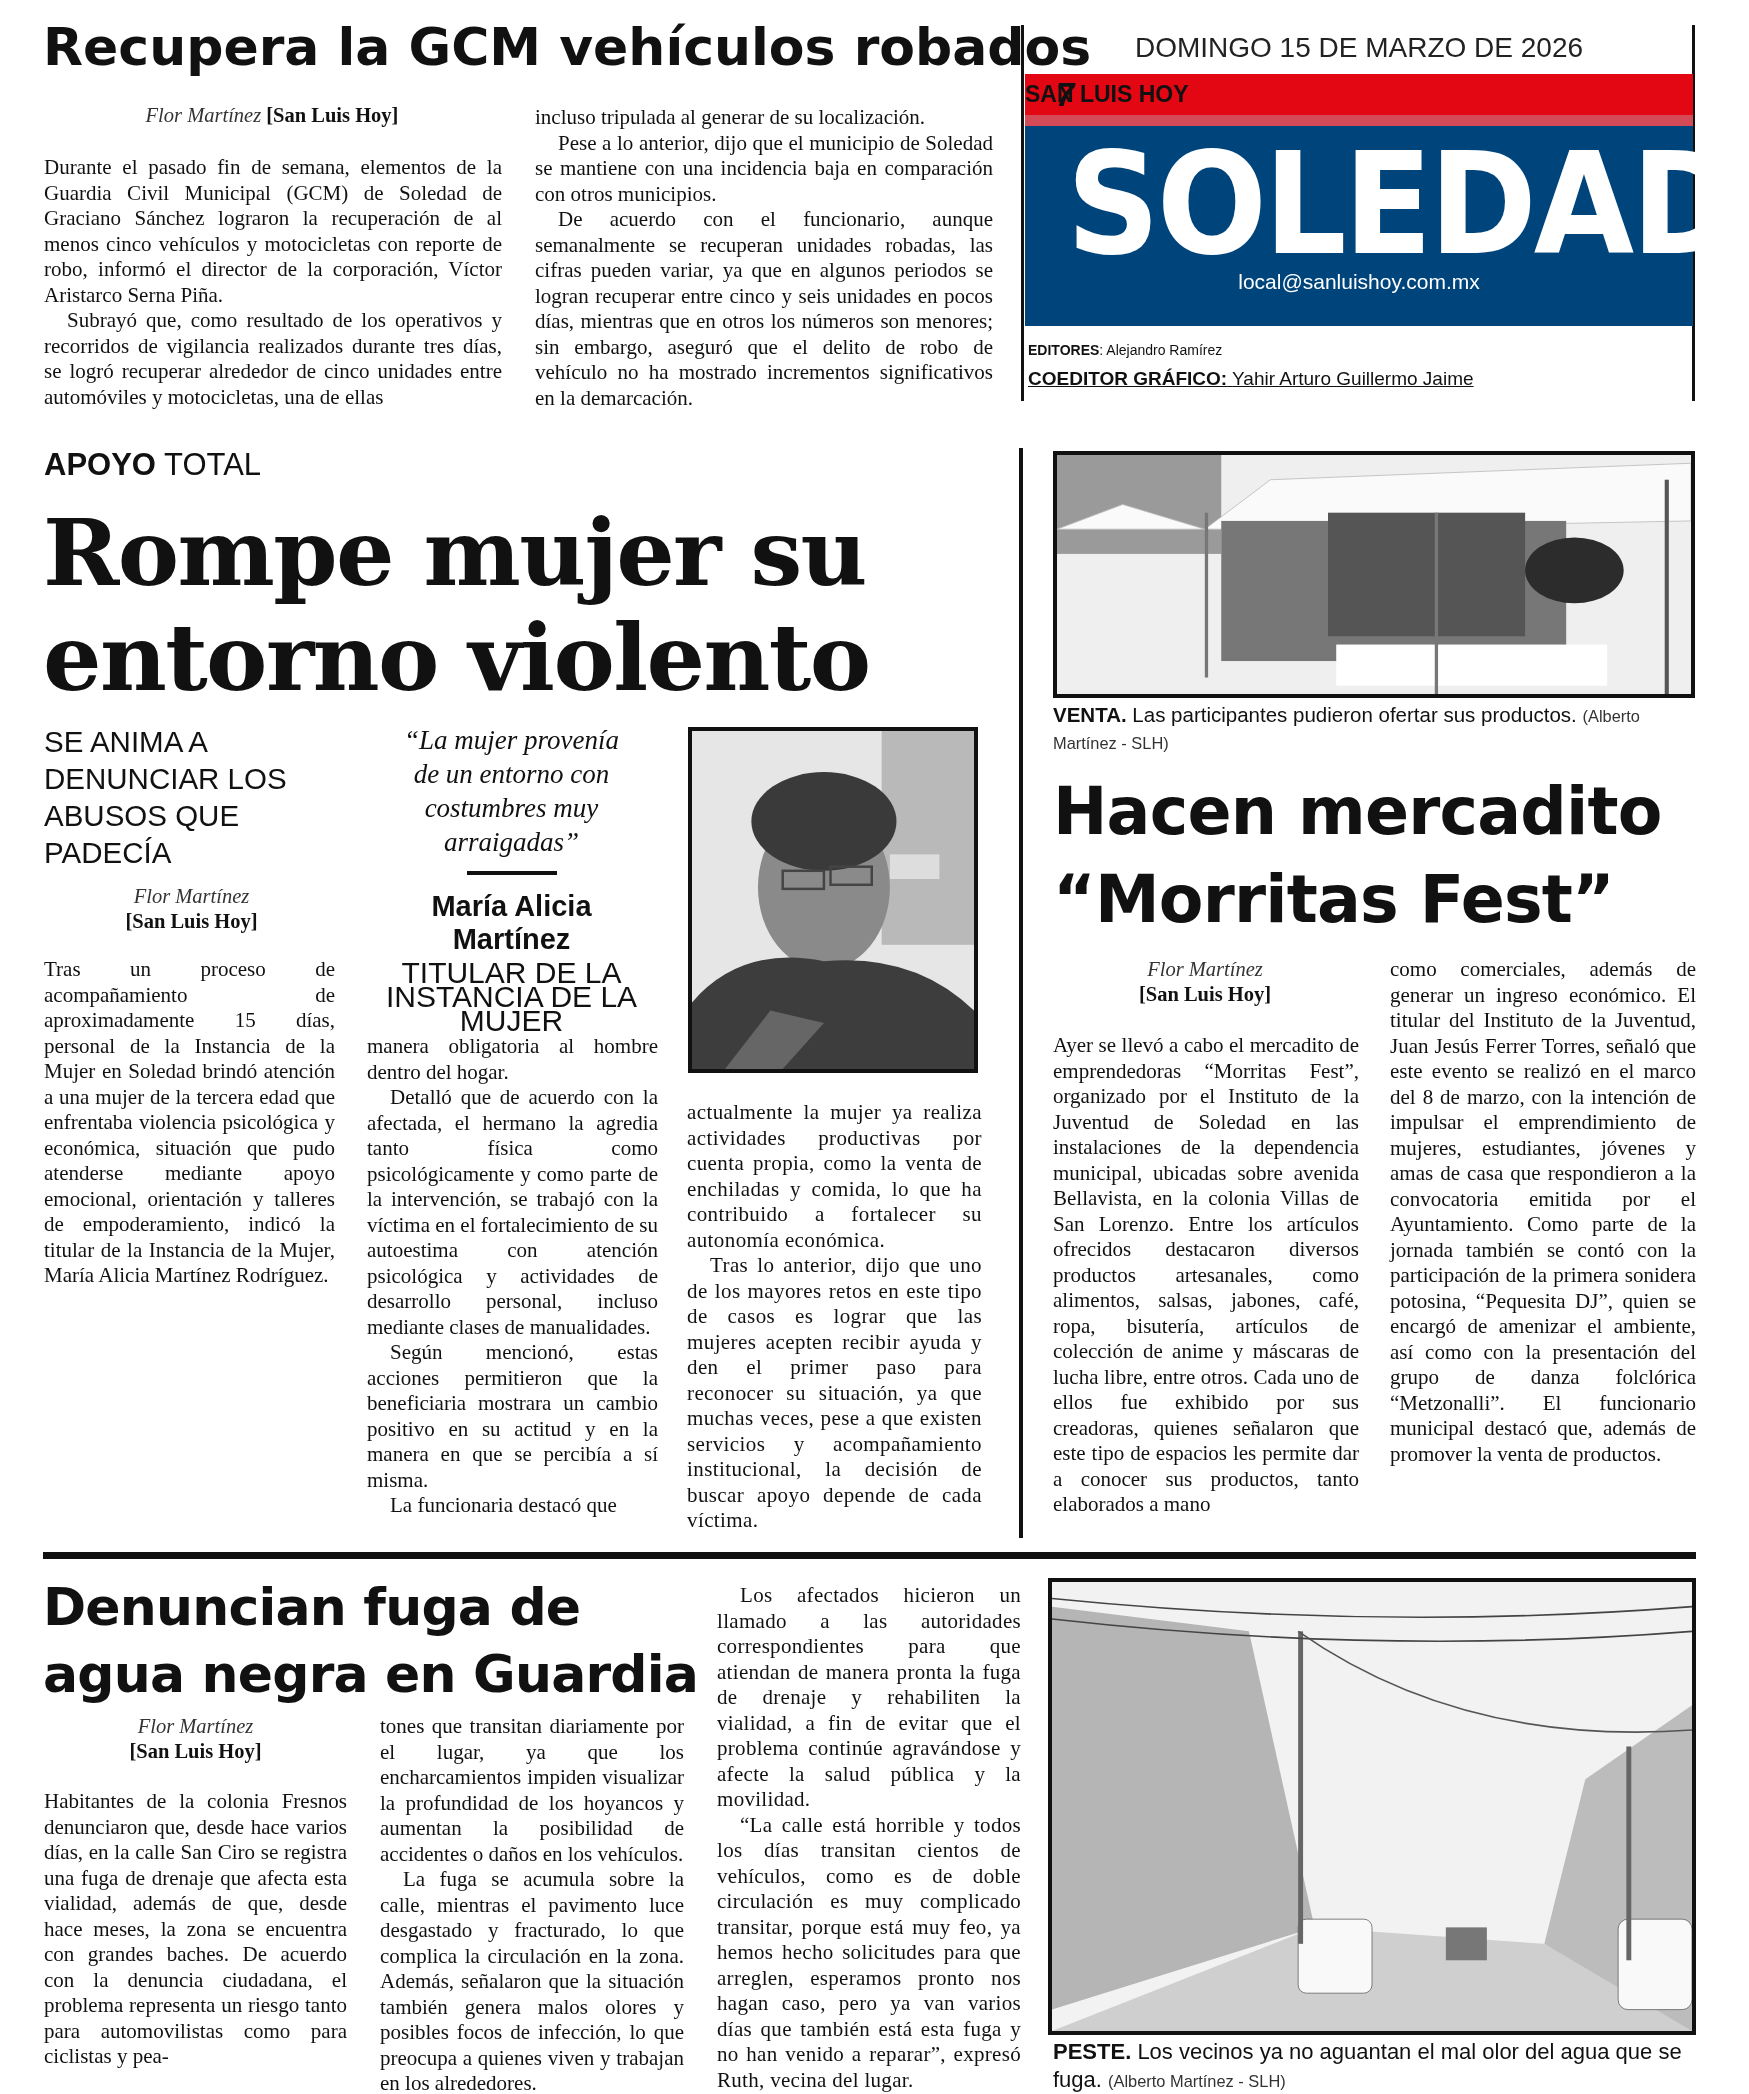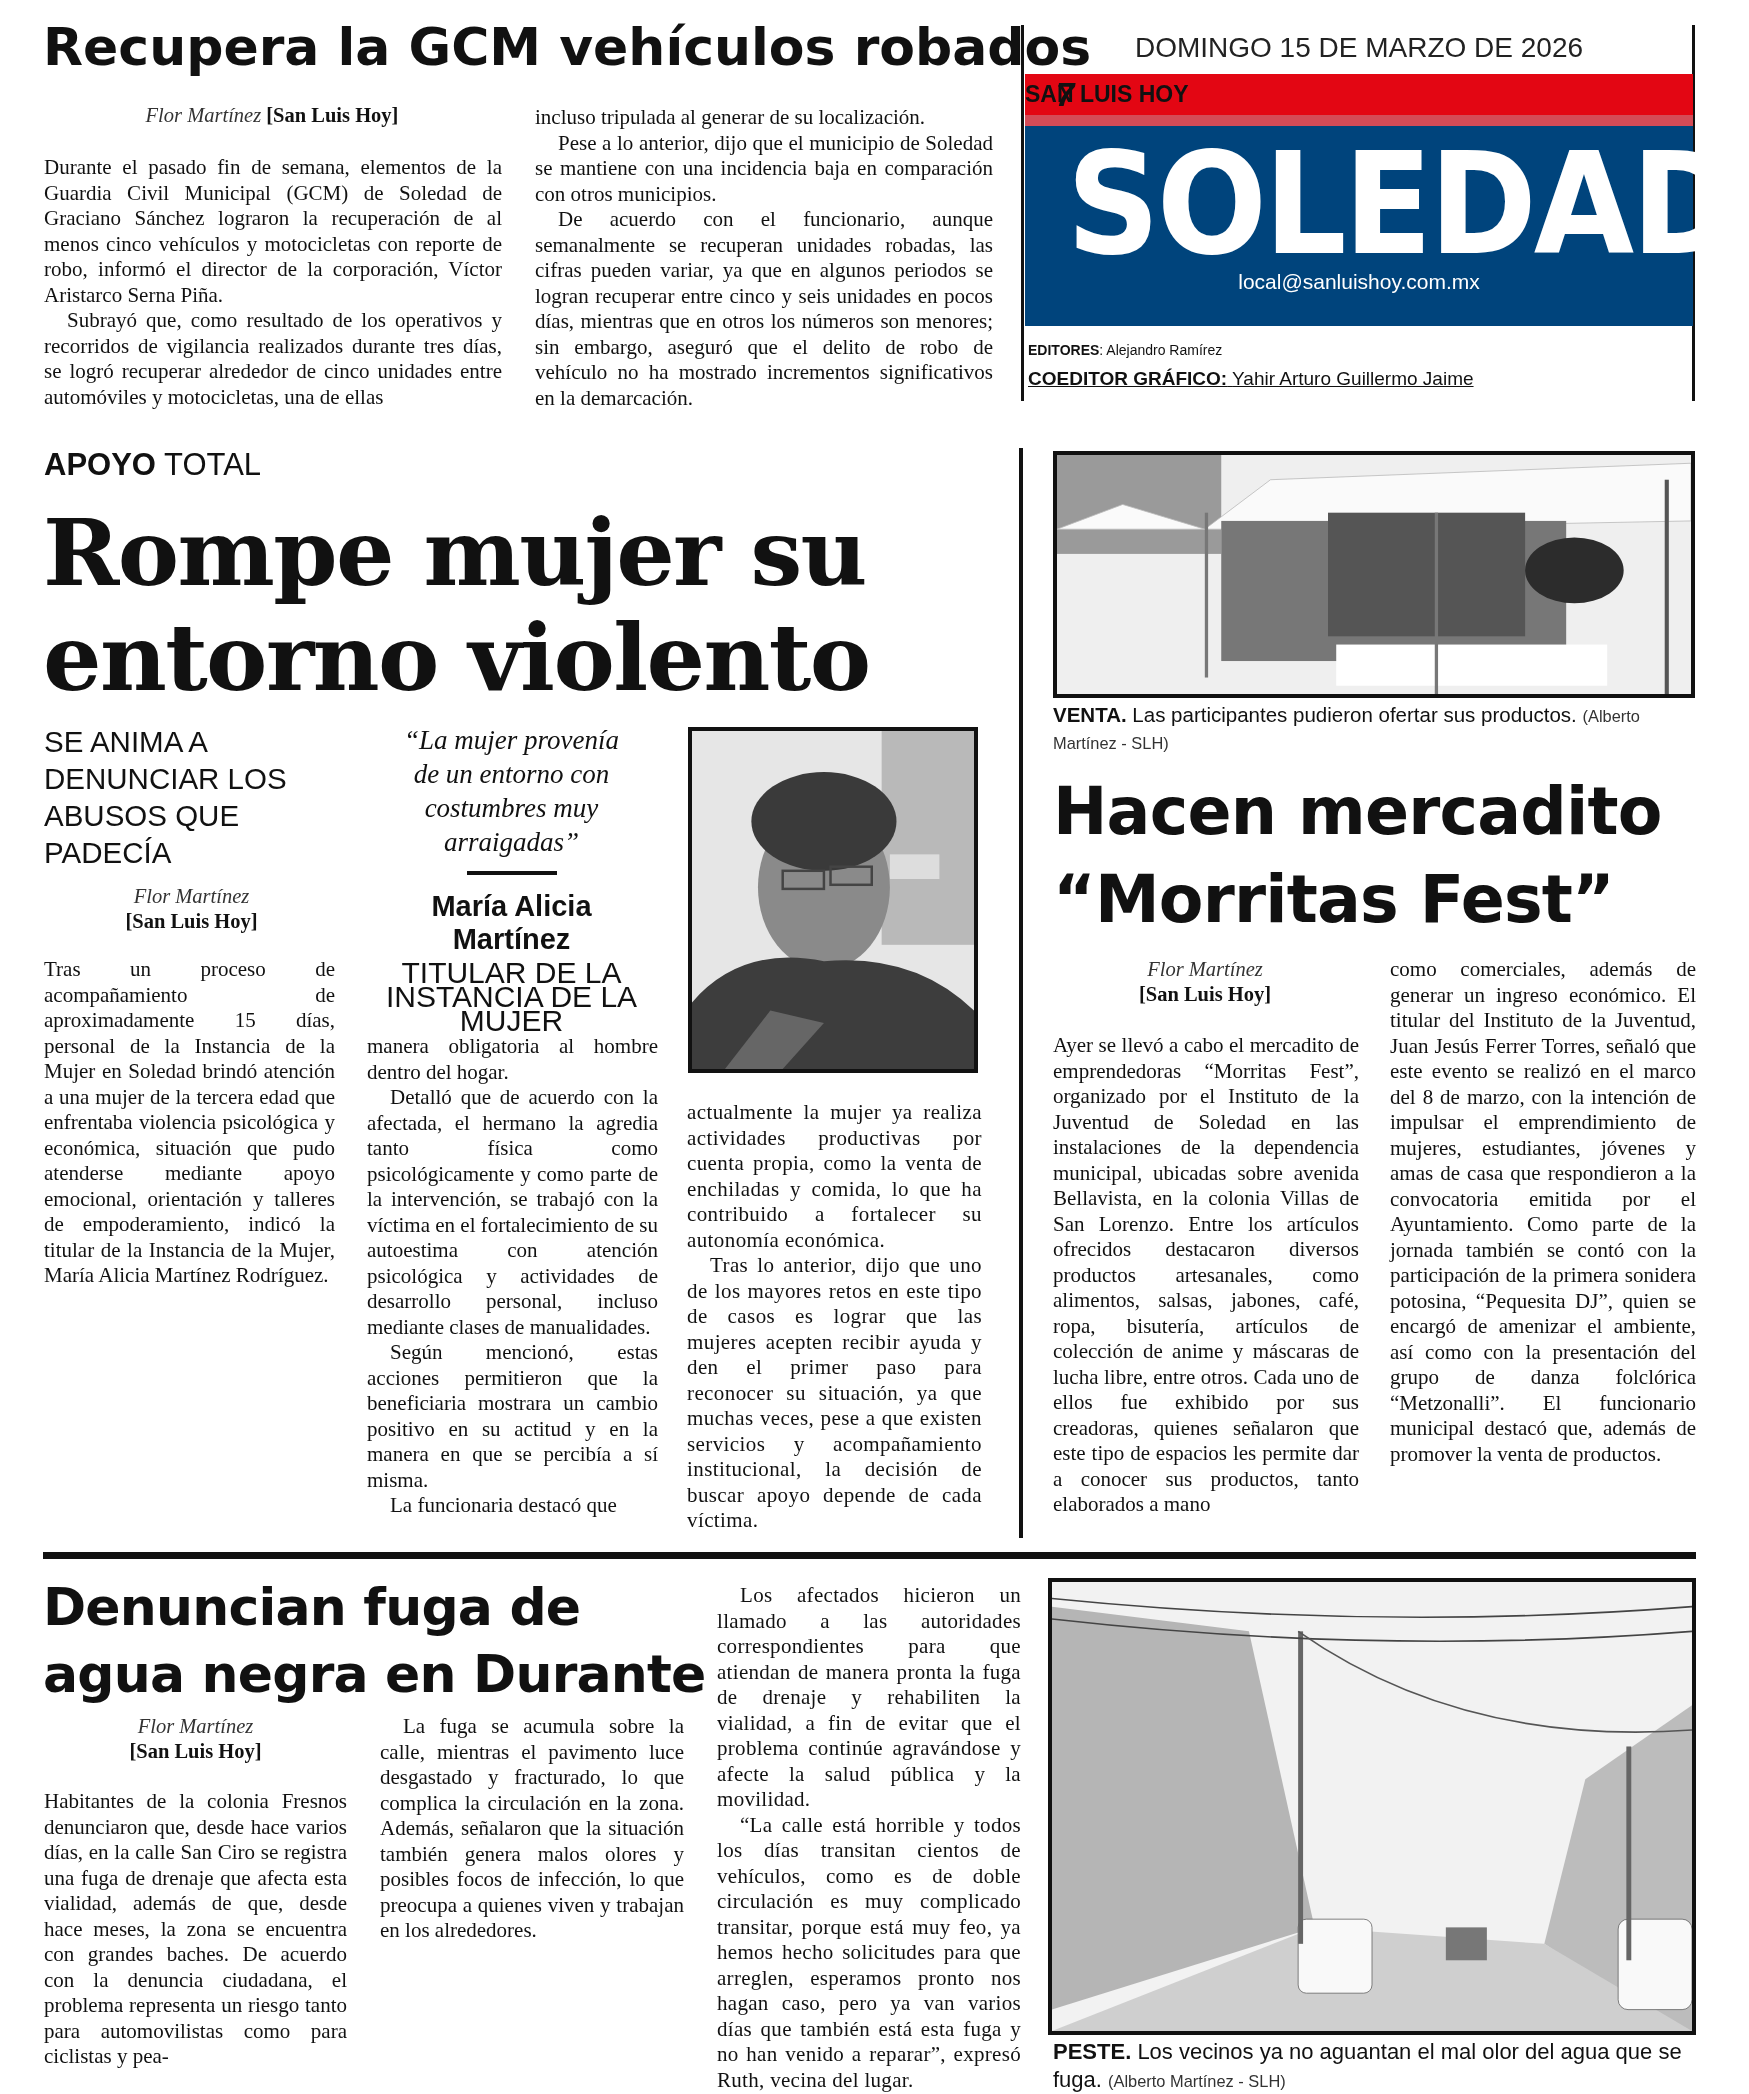--- a/index.html
+++ b/index.html
@@ -158,33 +158,34 @@
 </div>
 
 <div class="abs serif-body" style="left:1390px; top:957px; width:306px;">
   <p class="noindent">como comerciales, además de generar un ingreso económico. El titular del Instituto de la Juventud, Juan Jesús Ferrer Torres, señaló que este evento se realizó en el marco del 8 de marzo, con la intención de impulsar el emprendimiento de mujeres, estudiantes, jóvenes y amas de casa que respondieron a la convocatoria emitida por el Ayuntamiento. Como parte de la jornada también se contó con la participación de la primera sonidera potosina, “Pequesita DJ”, quien se encargó de amenizar el ambiente, así como con la presentación del grupo de danza folclórica “Metzonalli”. El funcionario municipal destacó que, además de promover la venta de productos.</p>
 </div>
 
 <div class="hline" style="left:43px; top:1552px; width:1653px;"></div>
 
 <h1 class="abs headline-sans" style="left:43px; top:1574px; margin:0; font-size:52px; line-height:67px; font-weight:bold;">
   <span style="display:block;">Denuncian fuga de</span>
-  <span style="display:block;">agua negra en Durante</span>
+  <span style="display:block;">agua negra en Guardia</span>
 </h1>
 
 <div class="abs byline" style="left:44px; top:1714px; width:303px;">
   <div class="author">Flor Martínez</div>
   <div class="outlet">[San Luis Hoy]</div>
 </div>
 
 <div class="abs serif-body" style="left:44px; top:1789px; width:303px;">
   <p class="noindent">Habitantes de la colonia Fresnos denunciaron que, desde hace varios días, en la calle San Ciro se registra una fuga de drenaje que afecta esta vialidad, además de que, desde hace meses, la zona se encuentra con grandes baches. De acuerdo con la denuncia ciudadana, el problema representa un riesgo tanto para automovilistas como para ciclistas y pea-</p>
 </div>
 
 <div class="abs serif-body" style="left:380px; top:1714px; width:304px;">
+  <p class="noindent">tones que transitan diariamente por el lugar, ya que los encharcamientos impiden visualizar la profundidad de los hoyancos y aumentan la posibilidad de accidentes o daños en los vehículos.</p>
   <p>La fuga se acumula sobre la calle, mientras el pavimento luce desgastado y fracturado, lo que complica la circulación en la zona. Además, señalaron que la situación también genera malos olores y posibles focos de infección, lo que preocupa a quienes viven y trabajan en los alrededores.</p>
 </div>
 
 <div class="abs serif-body" style="left:717px; top:1583px; width:304px; letter-spacing:0.3px;">
   <p>Los afectados hicieron un llamado a las autoridades correspondientes para que atiendan de manera pronta la fuga de drenaje y rehabiliten la vialidad, a fin de evitar que el problema continúe agravándose y afecte la salud pública y la movilidad.</p>
   <p>“La calle está horrible y todos los días transitan cientos de vehículos, como es de doble circulación es muy complicado transitar, porque está muy feo, ya hemos hecho solicitudes para que arreglen, esperamos pronto nos hagan caso, pero ya van varios días que también está esta fuga y no han venido a reparar”, expresó Ruth, vecina del lugar.</p>
 </div>
 
 <div class="photo-frame" style="left:1048px; top:1578px; width:648px; height:457px;">
   <svg width="100%" height="100%" viewBox="0 0 780 546" preserveAspectRatio="none" role="img">

